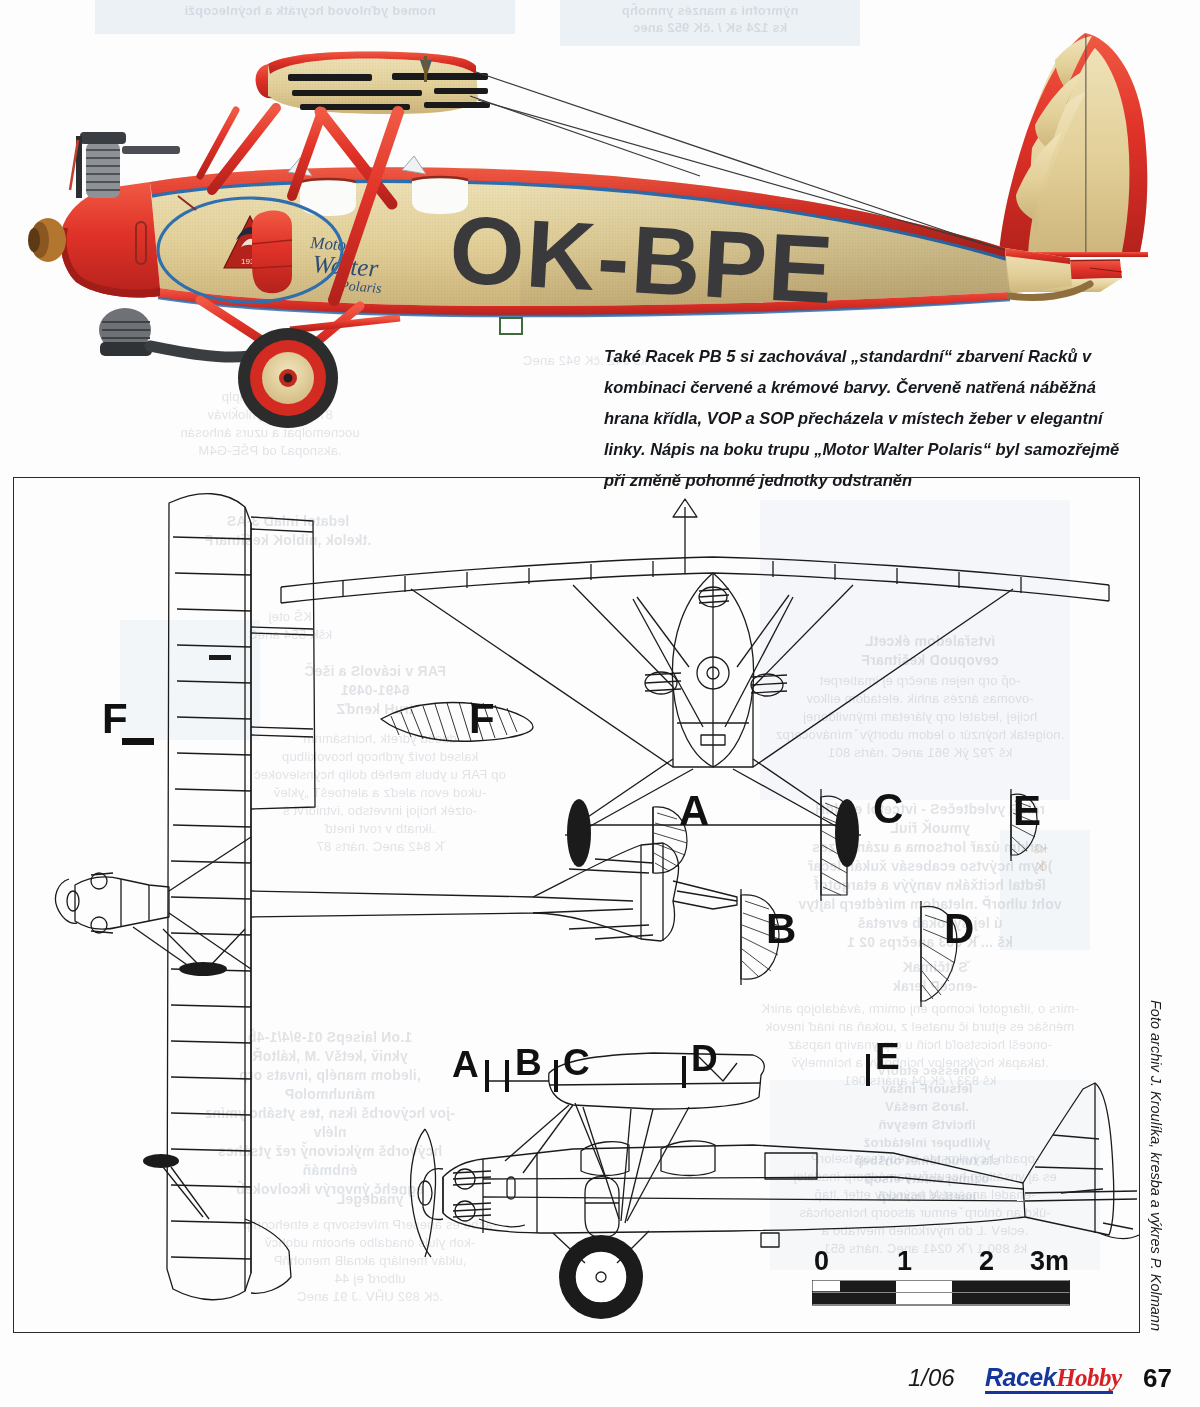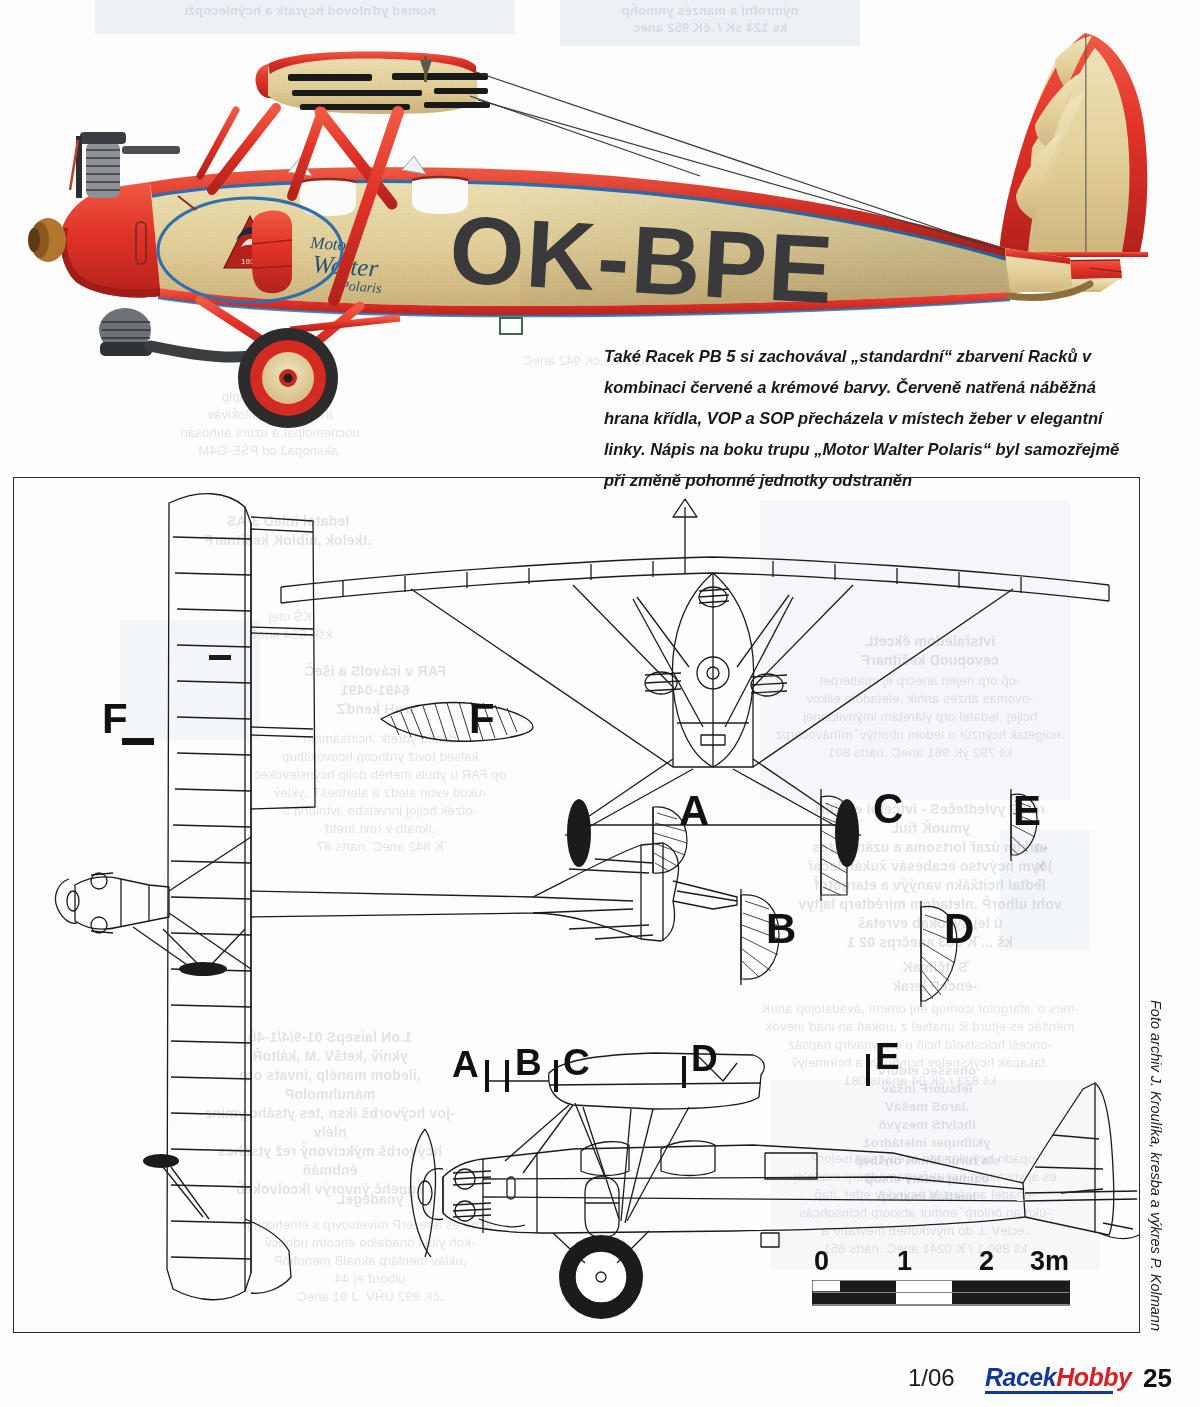--- a/index.html
+++ b/index.html
@@ -58,24 +58,24 @@
 
   
   #credit{
     position:absolute;left:1164px;top:1000px;
     transform-origin:left top;transform:rotate(90deg);
     white-space:nowrap;font-style:italic;font-size:14.5px;color:#1b1b1b;
   }
 
   
   #footer{position:absolute;left:0;top:1358px;width:1200px;height:46px;}
-  #foot-issue{position:absolute;left:908px;top:6px;font-size:24px;color:#1a1a1a;}
+  #foot-issue{position:absolute;left:908px;top:6px;font-size:24px;color:#1a1a1a;font-style:italic;}
   #foot-logo{position:absolute;left:985px;top:5px;font-size:25px;font-weight:bold;font-style:italic;letter-spacing:-.5px;}
   #foot-logo .aero{color:#15379b;}
-  #foot-logo .hobby{color:#d81f23;}
+  #foot-logo .hobby{color:#d81f23;font-family:Liberation Serif, serif;}
   #foot-logo .rule{position:absolute;left:0;top:28px;width:128px;height:2.5px;background:#15379b;}
   #foot-page{position:absolute;left:1143px;top:5px;font-size:26px;font-weight:bold;color:#111;}
 </style>
 </head>
 <body>
 
 <div class="tintblock" style="left:95px;top:0;width:420px;height:34px;"></div>
 <div class="tintblock" style="left:560px;top:0;width:300px;height:46px;"></div>
 <div class="tintblock" style="left:760px;top:500px;width:310px;height:300px;opacity:.28;"></div>
 <div class="tintblock" style="left:1000px;top:830px;width:90px;height:120px;opacity:.35;"></div>
@@ -701,14 +701,14 @@
 </div>
 
 <div id="credit">Foto archiv J. Kroulíka, kresba a výkres P. Kolmann</div>
 
 <div id="footer">
   <div id="foot-issue">1/06</div>
   <div id="foot-logo">
     <span class="aero">Racek</span><span class="hobby">Hobby</span>
     <span class="rule"></span>
   </div>
-  <div id="foot-page">25</div>
+  <div id="foot-page">67</div>
 </div>
 
 </body></html>

